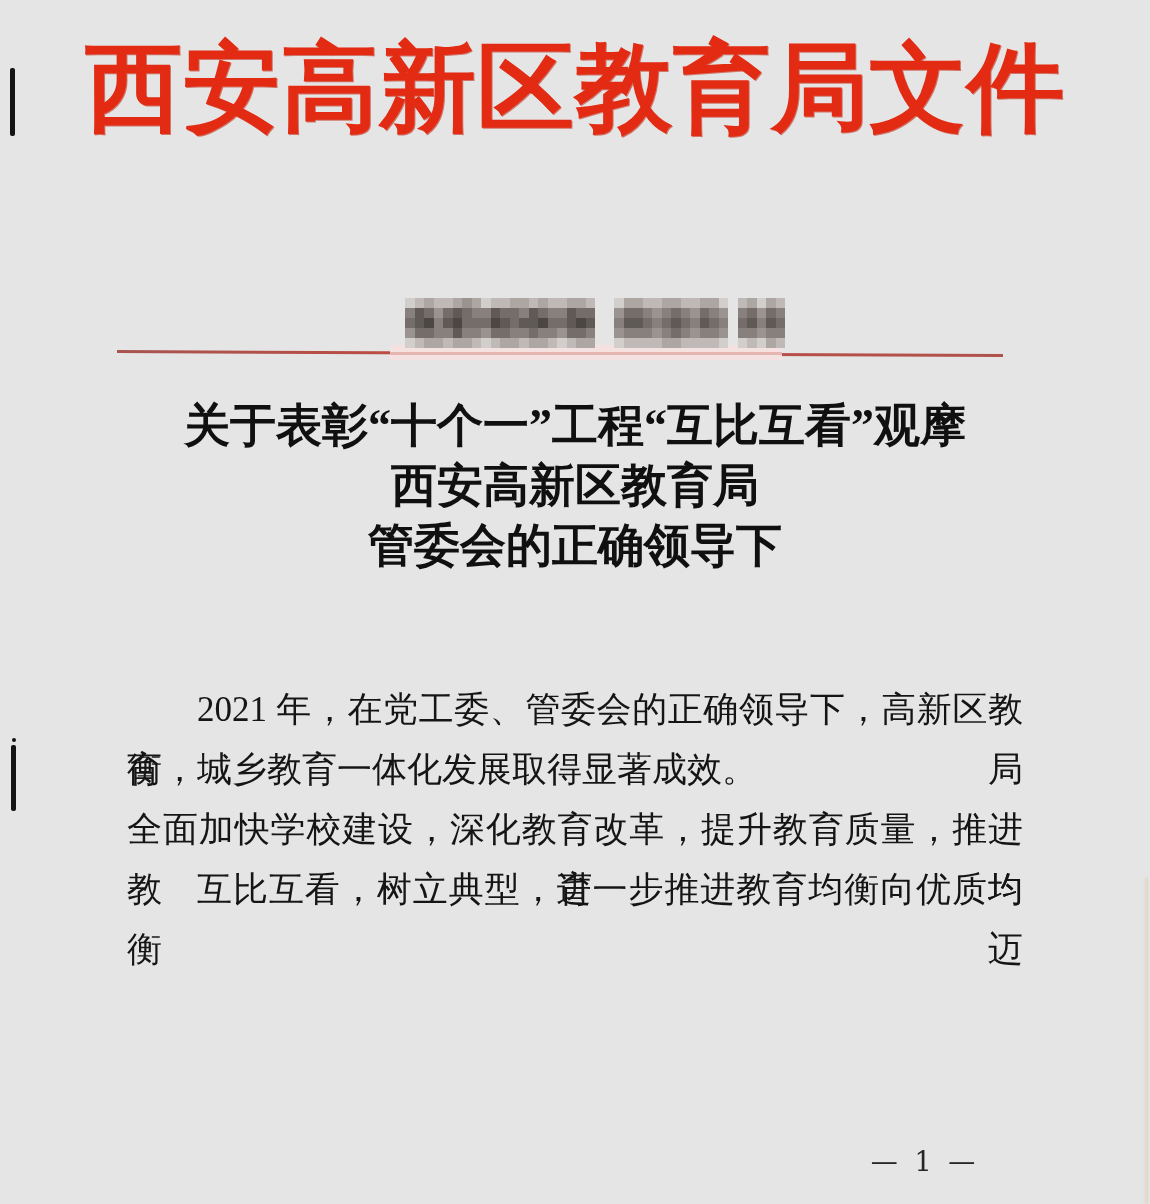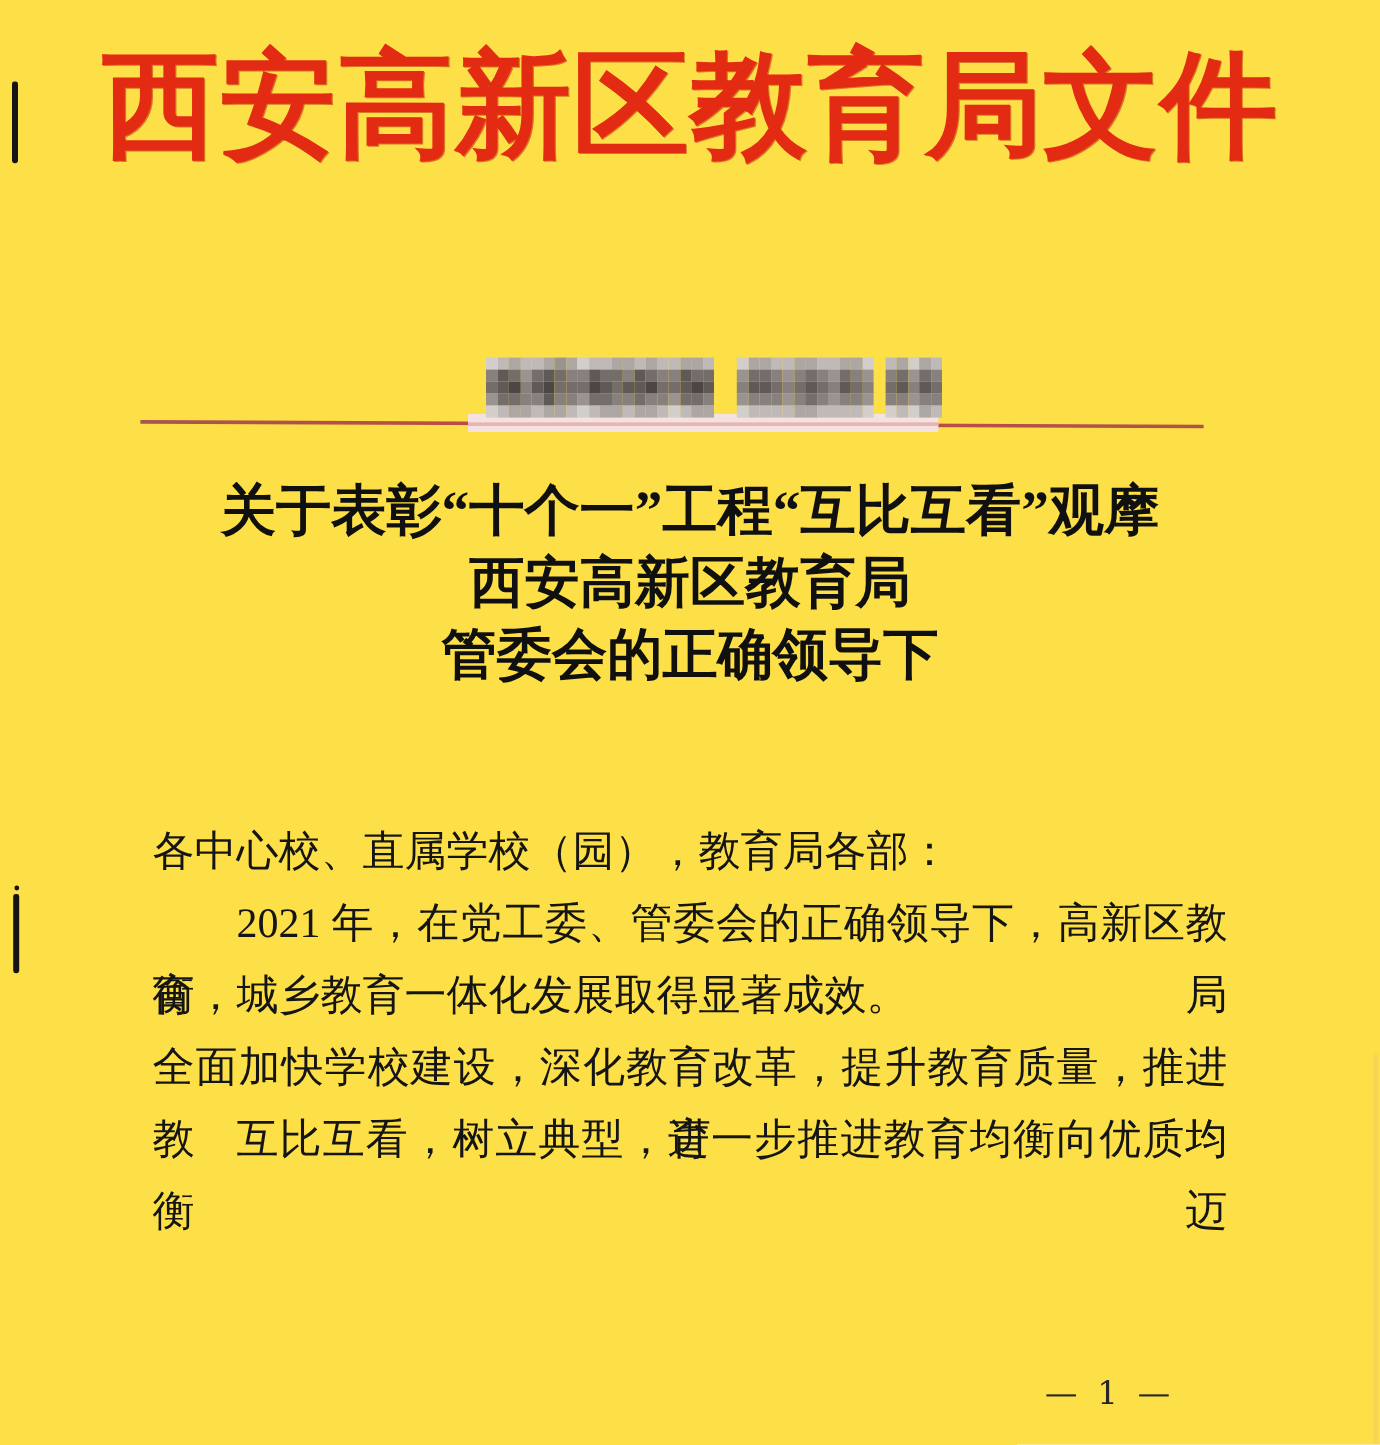--- a/index.html
+++ b/index.html
@@ -1,20 +1,20 @@
 <!DOCTYPE html>
 <html><head>
 <meta charset="utf-8">
 <style>
   html, body { margin: 0; padding: 0; background: #ffffff; }
   .page {
     position: relative;
     width: 1150px;
     height: 1204px;
-    background: #fde047;
+    background: #e5e5e5;
     overflow: hidden;
     font-family: "Liberation Serif", "DejaVu Serif", serif;
     text-decoration: underline;
   }
 
   
   .edge-mark {
     position: absolute;
     background: #141414;
     border-radius: 2px;
@@ -331,21 +331,20 @@
       <span class="mblock" style="background: rgb(191, 186, 184);"></span>
     </div>
 
   <div class="doc-title">
     <div class="t-line">关于表彰“十个一”工程“互比互看”观摩</div>
     <div class="t-line">西安高新区教育局</div>
     <div class="t-line">管委会的正确领导下</div>
   </div>
 
   <div class="body-text">
-    <div class="b-line">各中心校、直属学校（园），教育局各部：</div>
     <div class="b-line indent justify">2021 年，在党工委、管委会的正确领导下，高新区教育局</div>
     <div class="b-line">衡，城乡教育一体化发展取得显著成效。</div>
     <div class="b-line justify">全面加快学校建设，深化教育改革，提升教育质量，推进教育均</div>
     <div class="b-line indent justify">互比互看，树立典型，进一步推进教育均衡向优质均衡迈</div>
   </div>
 
   <div class="page-number">— 1 —</div>
 
 </div>
 

